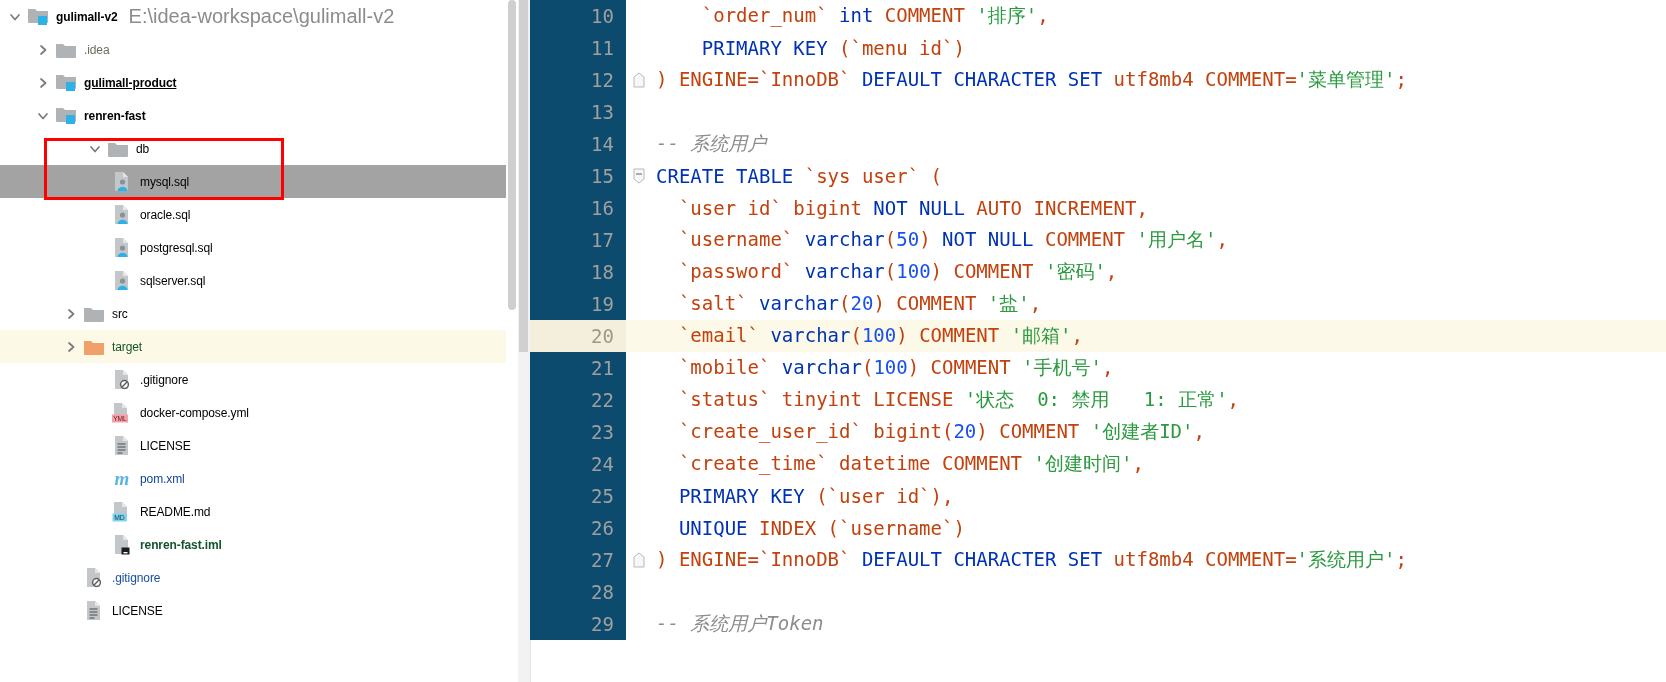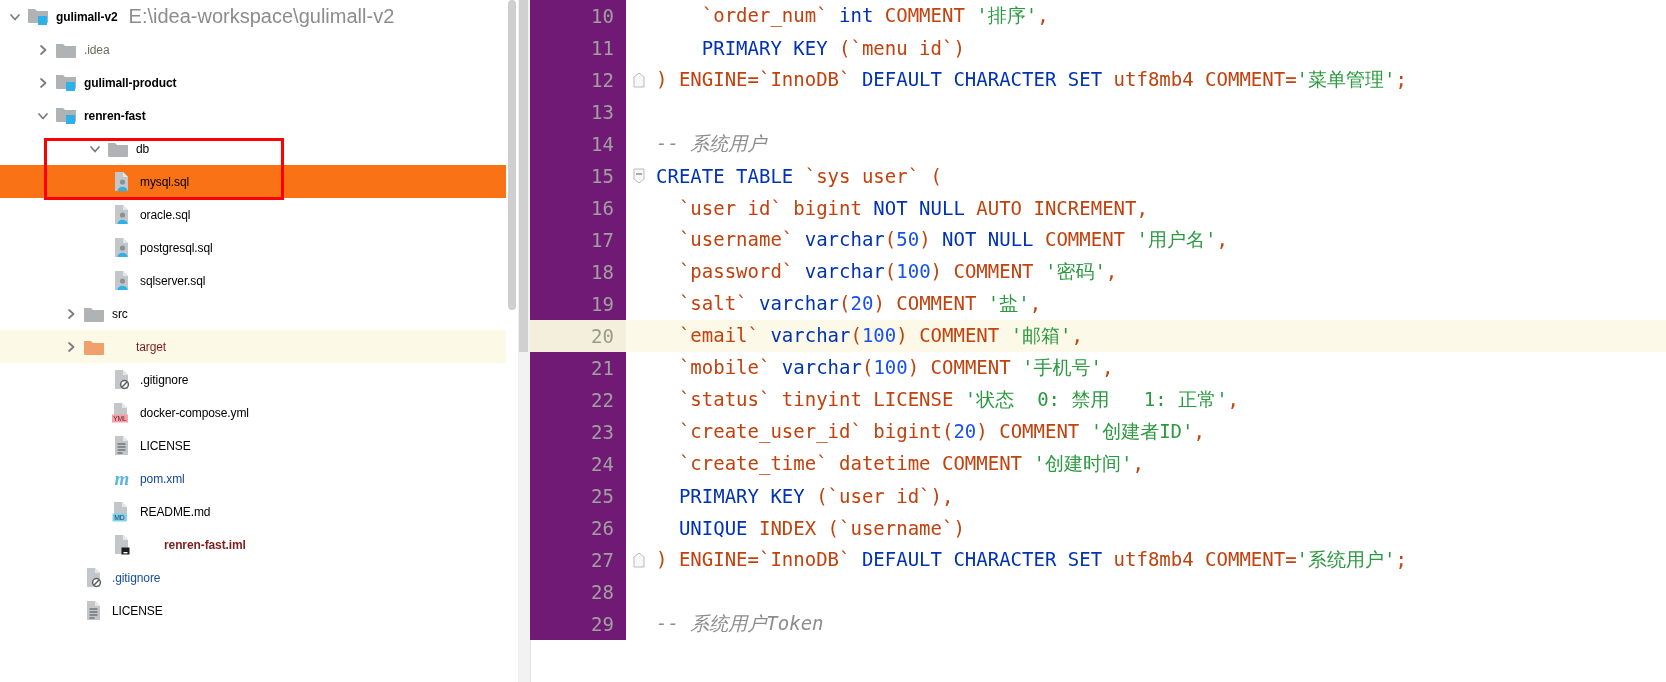--- a/index.html
+++ b/index.html
@@ -12,37 +12,37 @@
 
   
   #tree-panel{
     position:relative;width:518px;height:682px;background:#ffffff;
     overflow:hidden;flex:0 0 518px;
   }
   .tree-row{
     position:relative;height:33px;display:flex;align-items:center;
     white-space:nowrap;box-sizing:border-box;
   }
-  .tree-row.selected{background:#f97316;}
+  .tree-row.selected{background:#a3a3a3;}
   .tree-row.excluded{background:#fcfae6;}
   .arrow{
     width:22px;height:33px;flex:0 0 22px;display:flex;align-items:center;
     justify-content:center;color:#7a7a7a;
   }
   .arrow svg{display:block;}
   .ico{
     width:24px;height:33px;flex:0 0 24px;display:flex;align-items:center;
     justify-content:center;margin-right:6px;
   }
   .label{
     font-size:12px;color:#000000;letter-spacing:-0.1px;
   }
   .label.bold{font-weight:bold;}
   .label.muted{color:#6b6b5a;}
-  .label.excl{color:#7f1d1d;margin-left:24px;}
+  .label.excl{color:#14532d;}
   .label.blue{color:#11449e;}
   .label.ignored{color:#1a4fa0;}
   .path-note{
     font-size:20px;color:#8c8c8c;margin-left:11px;
   }
 
   
   #tree-scroll{
     position:absolute;right:0;top:0;width:12px;height:682px;background:#ffffff;
   }
@@ -67,21 +67,21 @@
   #editor-split .sthumb{
     position:absolute;left:1px;top:0;width:9px;height:352px;background:#d0d0d0;
   }
   .code-line{
     position:relative;height:32px;display:flex;align-items:center;
     font-family:"DejaVu Sans Mono","Liberation Mono",monospace;
     font-size:19px;white-space:pre;
   }
   .code-line.current{background:#fdf9e8;}
   .gutter{
-    flex:0 0 96px;width:96px;height:32px;background:#701a75;
+    flex:0 0 96px;width:96px;height:32px;background:#0c4a6e;
     display:flex;align-items:center;justify-content:flex-end;
     padding-right:12px;box-sizing:border-box;
     color:#a0a0a0;font-size:19px;
     font-family:"DejaVu Sans Mono","Liberation Mono",monospace;
   }
   .code-line.current .gutter{background:#f3efdc;color:#9a9a8a;}
   .fold{
     flex:0 0 26px;width:26px;height:32px;position:relative;
     display:flex;align-items:center;justify-content:center;
   }
@@ -124,21 +124,21 @@
               <path d="M5 3 L9.5 7 L5 11" fill="none" stroke="#7a7a7a" stroke-width="1.7" stroke-linecap="round" stroke-linejoin="round"></path>
             </svg>
           </span>
           <span class="ico">
             <svg width="22" height="18" viewBox="0 0 22 18">
               <path d="M1 3 h7 l2 2 h11 v11 a1 1 0 0 1 -1 1 H2 a1 1 0 0 1 -1 -1 Z" fill="#b0b3b6"></path>
             </svg>
           </span>
           <span class="label muted">.idea</span>
         </div>
-        <div class="tree-row" style="padding-left: 32px;">
+        <div class="tree-row" style="padding-left: 32px; text-decoration: underline;">
           <span class="arrow">
             <svg width="14" height="14" viewBox="0 0 14 14">
               <path d="M5 3 L9.5 7 L5 11" fill="none" stroke="#7a7a7a" stroke-width="1.7" stroke-linecap="round" stroke-linejoin="round"></path>
             </svg>
           </span>
           <span class="ico">
             <svg width="22" height="19" viewBox="0 0 22 19">
               <path d="M1 2 h7 l2 2 h11 v11 a1 1 0 0 1 -1 1 H2 a1 1 0 0 1 -1 -1 Z" fill="#b0b3b6"></path>
               <rect x="11" y="9" width="9" height="9" fill="#2cb1e8"></rect>
             </svg>

